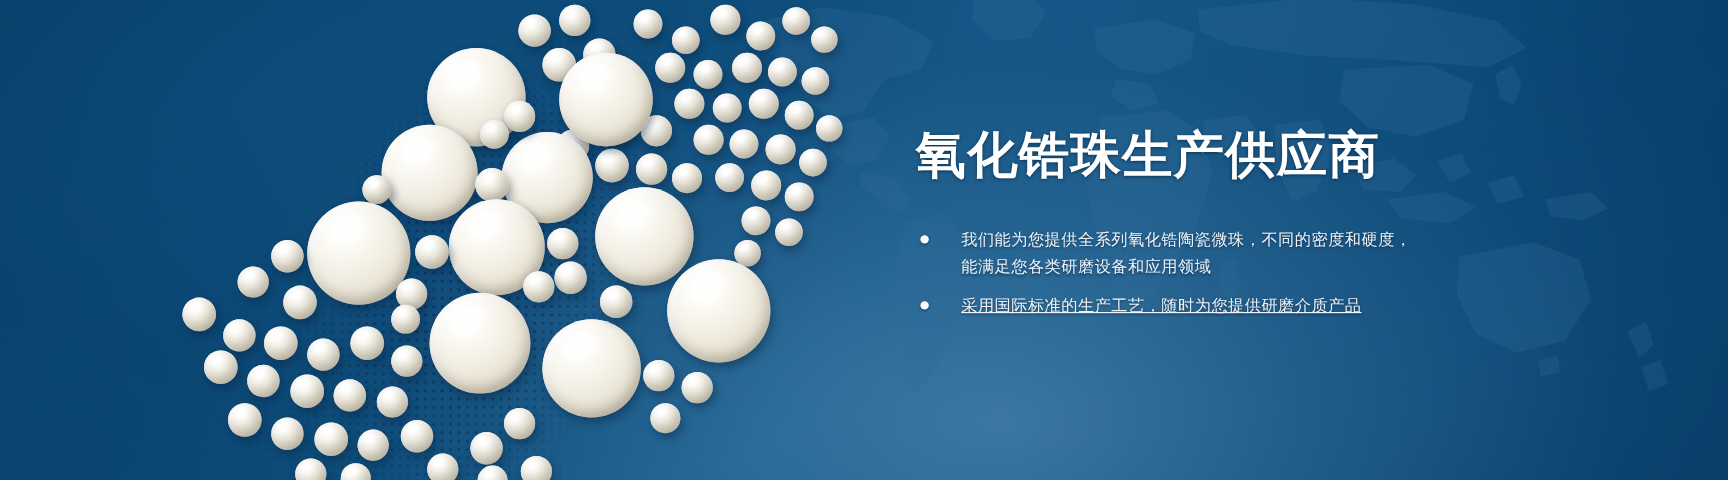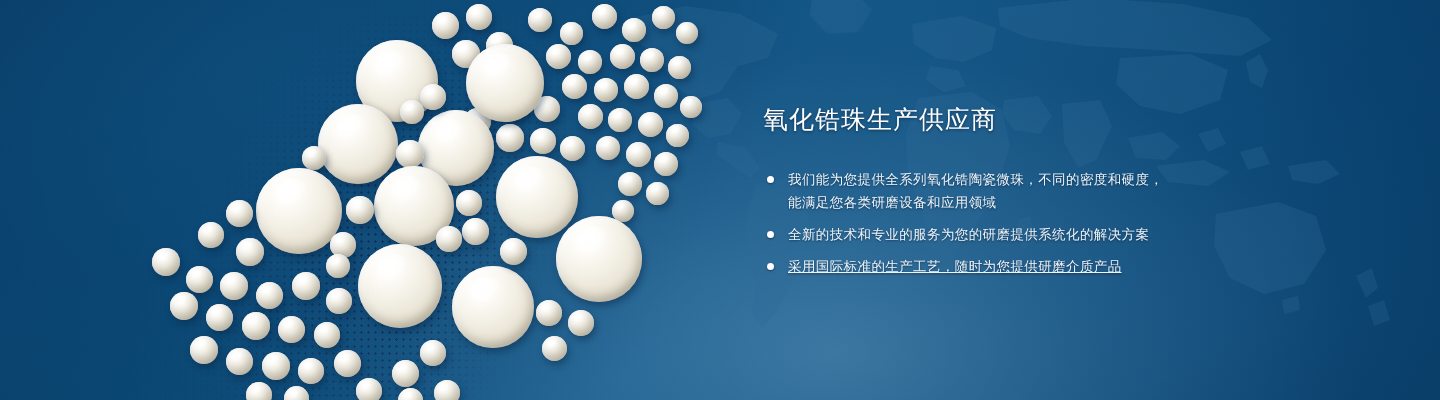--- a/index.html
+++ b/index.html
@@ -130,22 +130,22 @@
 
   
   .content {
     position: absolute;
     left: 763px;
     top: 104px;
     width: 460px;
   }
   .headline {
     margin: 0;
-    font-size: 25px;
-    font-weight: 400;
+    font-size: 42px;
+    font-weight: 700;
     letter-spacing: 1px;
     color: #ffffff;
     line-height: 1.2;
     text-shadow: 0 1px 3px rgba(2,24,48,0.62);
     white-space: nowrap;
   }
   .bullet-list {
     list-style: none;
     margin: 34px 0 0 0;
     padding: 0;
@@ -164,21 +164,21 @@
   .bullet-dot {
     position: absolute;
     left: 4px;
     top: 8px;
     width: 7px;
     height: 7px;
     border-radius: 50%;
     background: #ffffff;
     box-shadow: 0 1px 2px rgba(2,22,44,0.5);
   }
-  .bullet-line { display: block; }
+  .bullet-line { display: block; margin-left: 13px; }
 </style>
 </head>
 <body>
 
 <div class="banner">
 
   <div class="bg-base"></div>
 
   <div class="world-map">
     <svg viewBox="0 0 860 400" preserveAspectRatio="none" aria-hidden="true">
@@ -332,24 +332,20 @@
     <h1 class="headline">氧化锆珠生产供应商</h1>
 
     <ul class="bullet-list">
 
       <li class="bullet-item">
         <span class="bullet-dot"></span>
         <span class="bullet-line">我们能为您提供全系列氧化锆陶瓷微珠，不同的密度和硬度，</span>
         <span class="bullet-line">能满足您各类研磨设备和应用领域</span>
       </li>
 
-      <li class="bullet-item">
-        <span class="bullet-dot"></span>
-        <span class="bullet-line">全新的技术和专业的服务为您的研磨提供系统化的解决方案</span>
-      </li>
 
       <li class="bullet-item">
         <span class="bullet-dot"></span>
         <span class="bullet-line">采用国际标准的生产工艺，随时为您提供研磨介质产品</span>
       </li>
 
     </ul>
   </div>
 
 </div>

